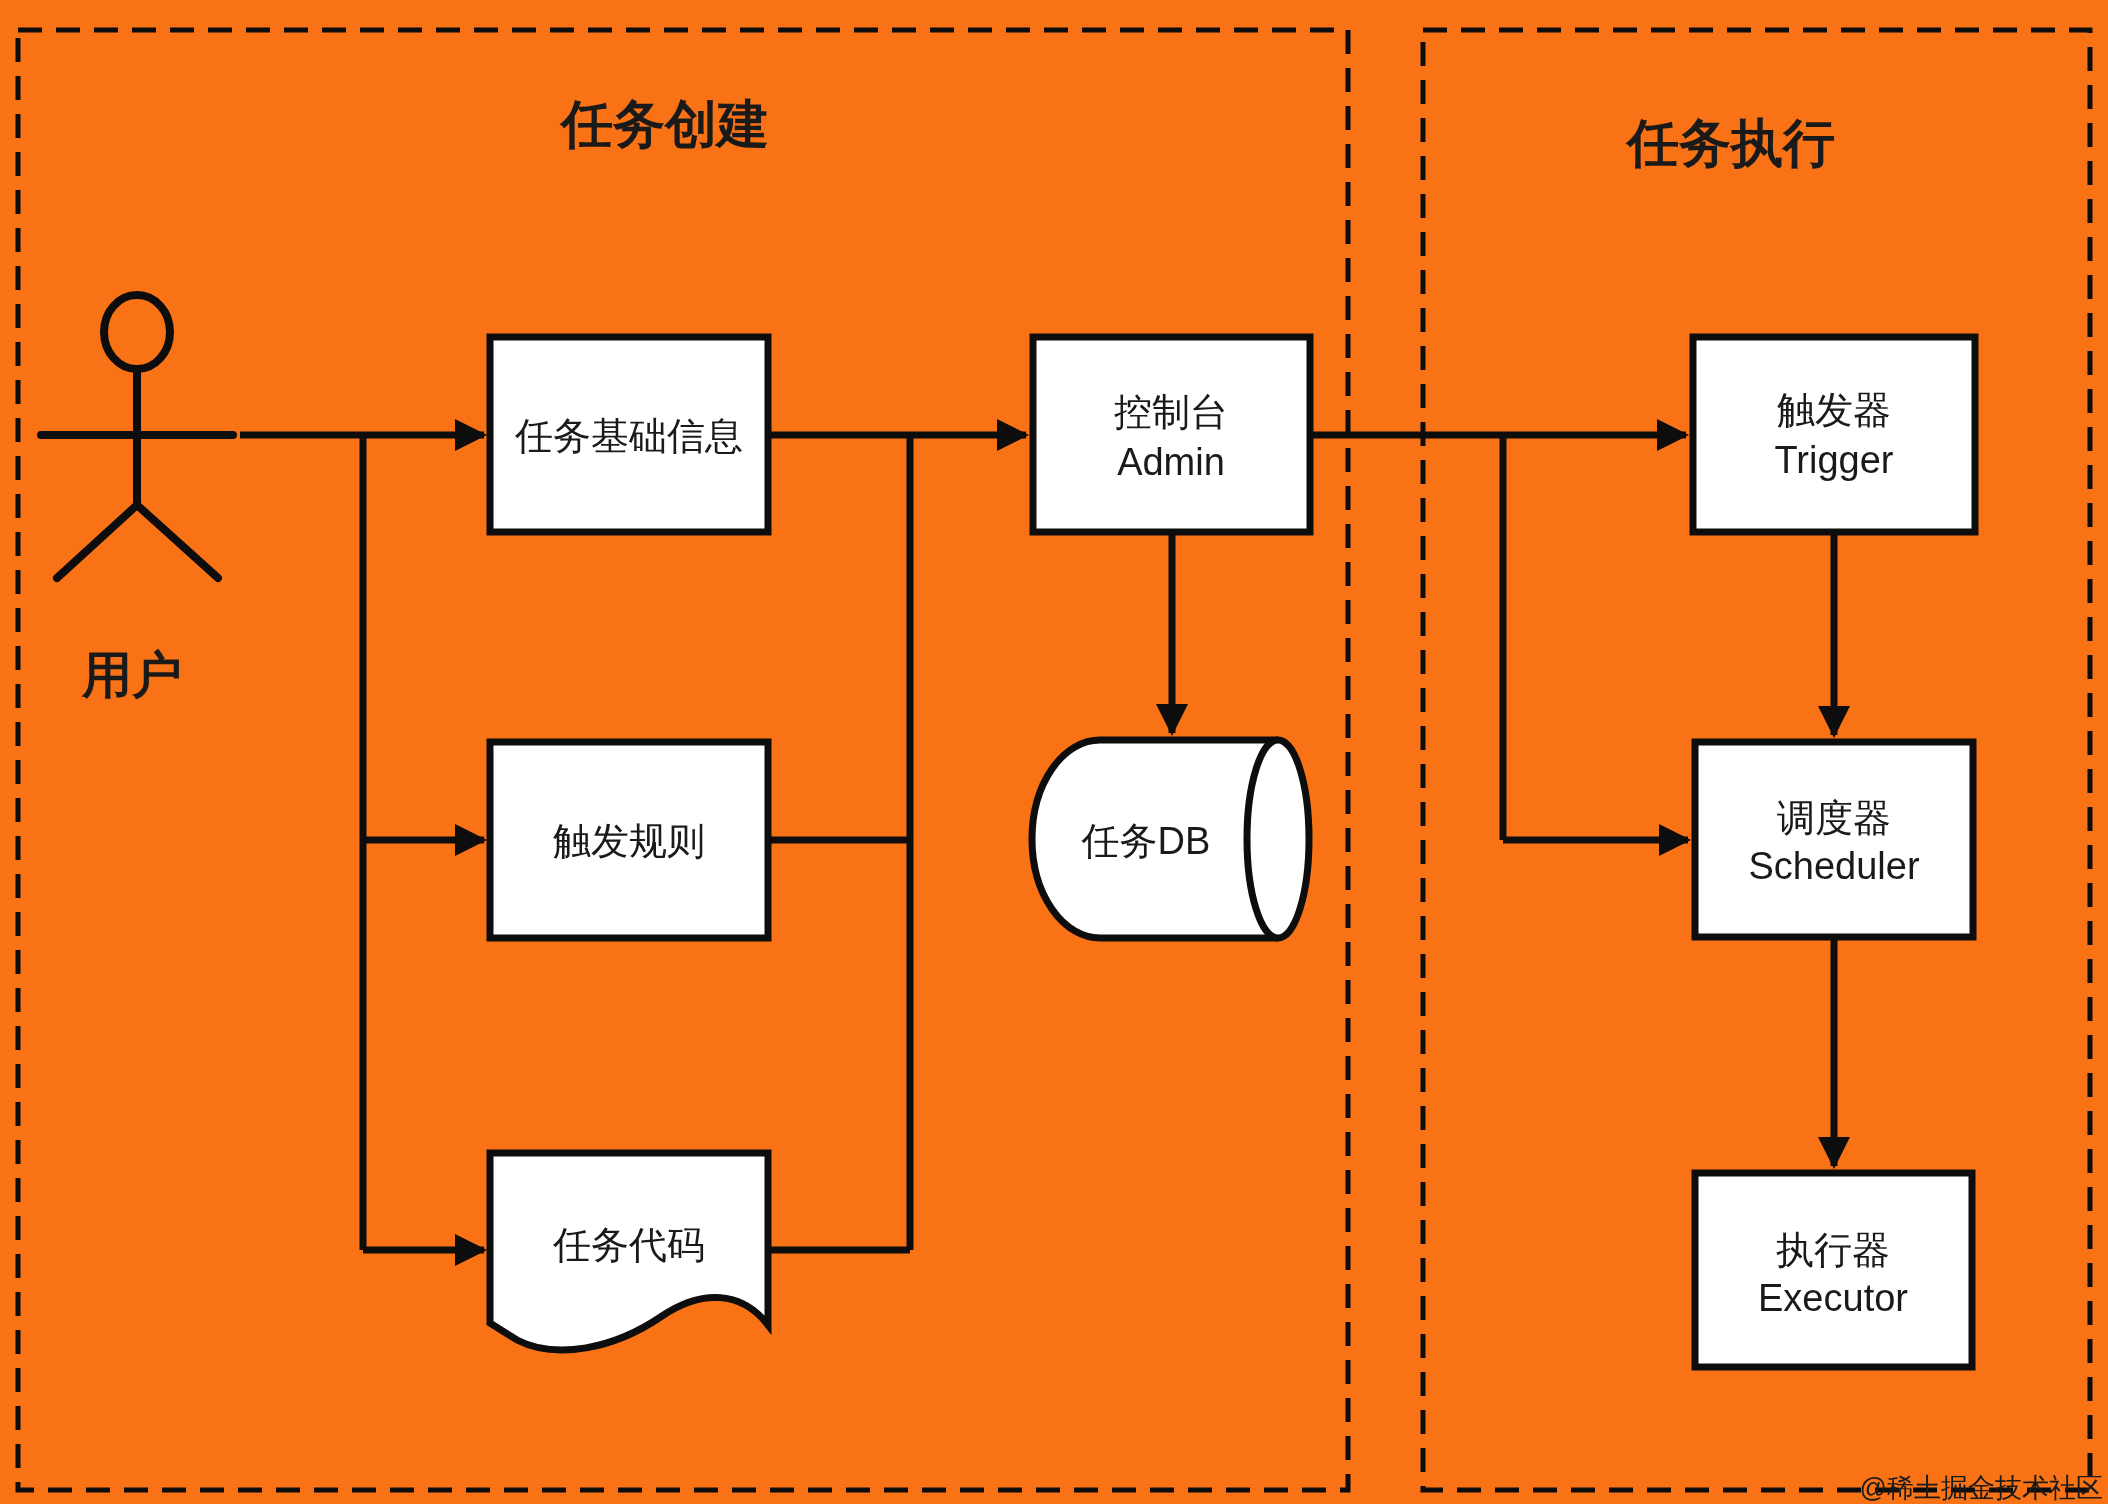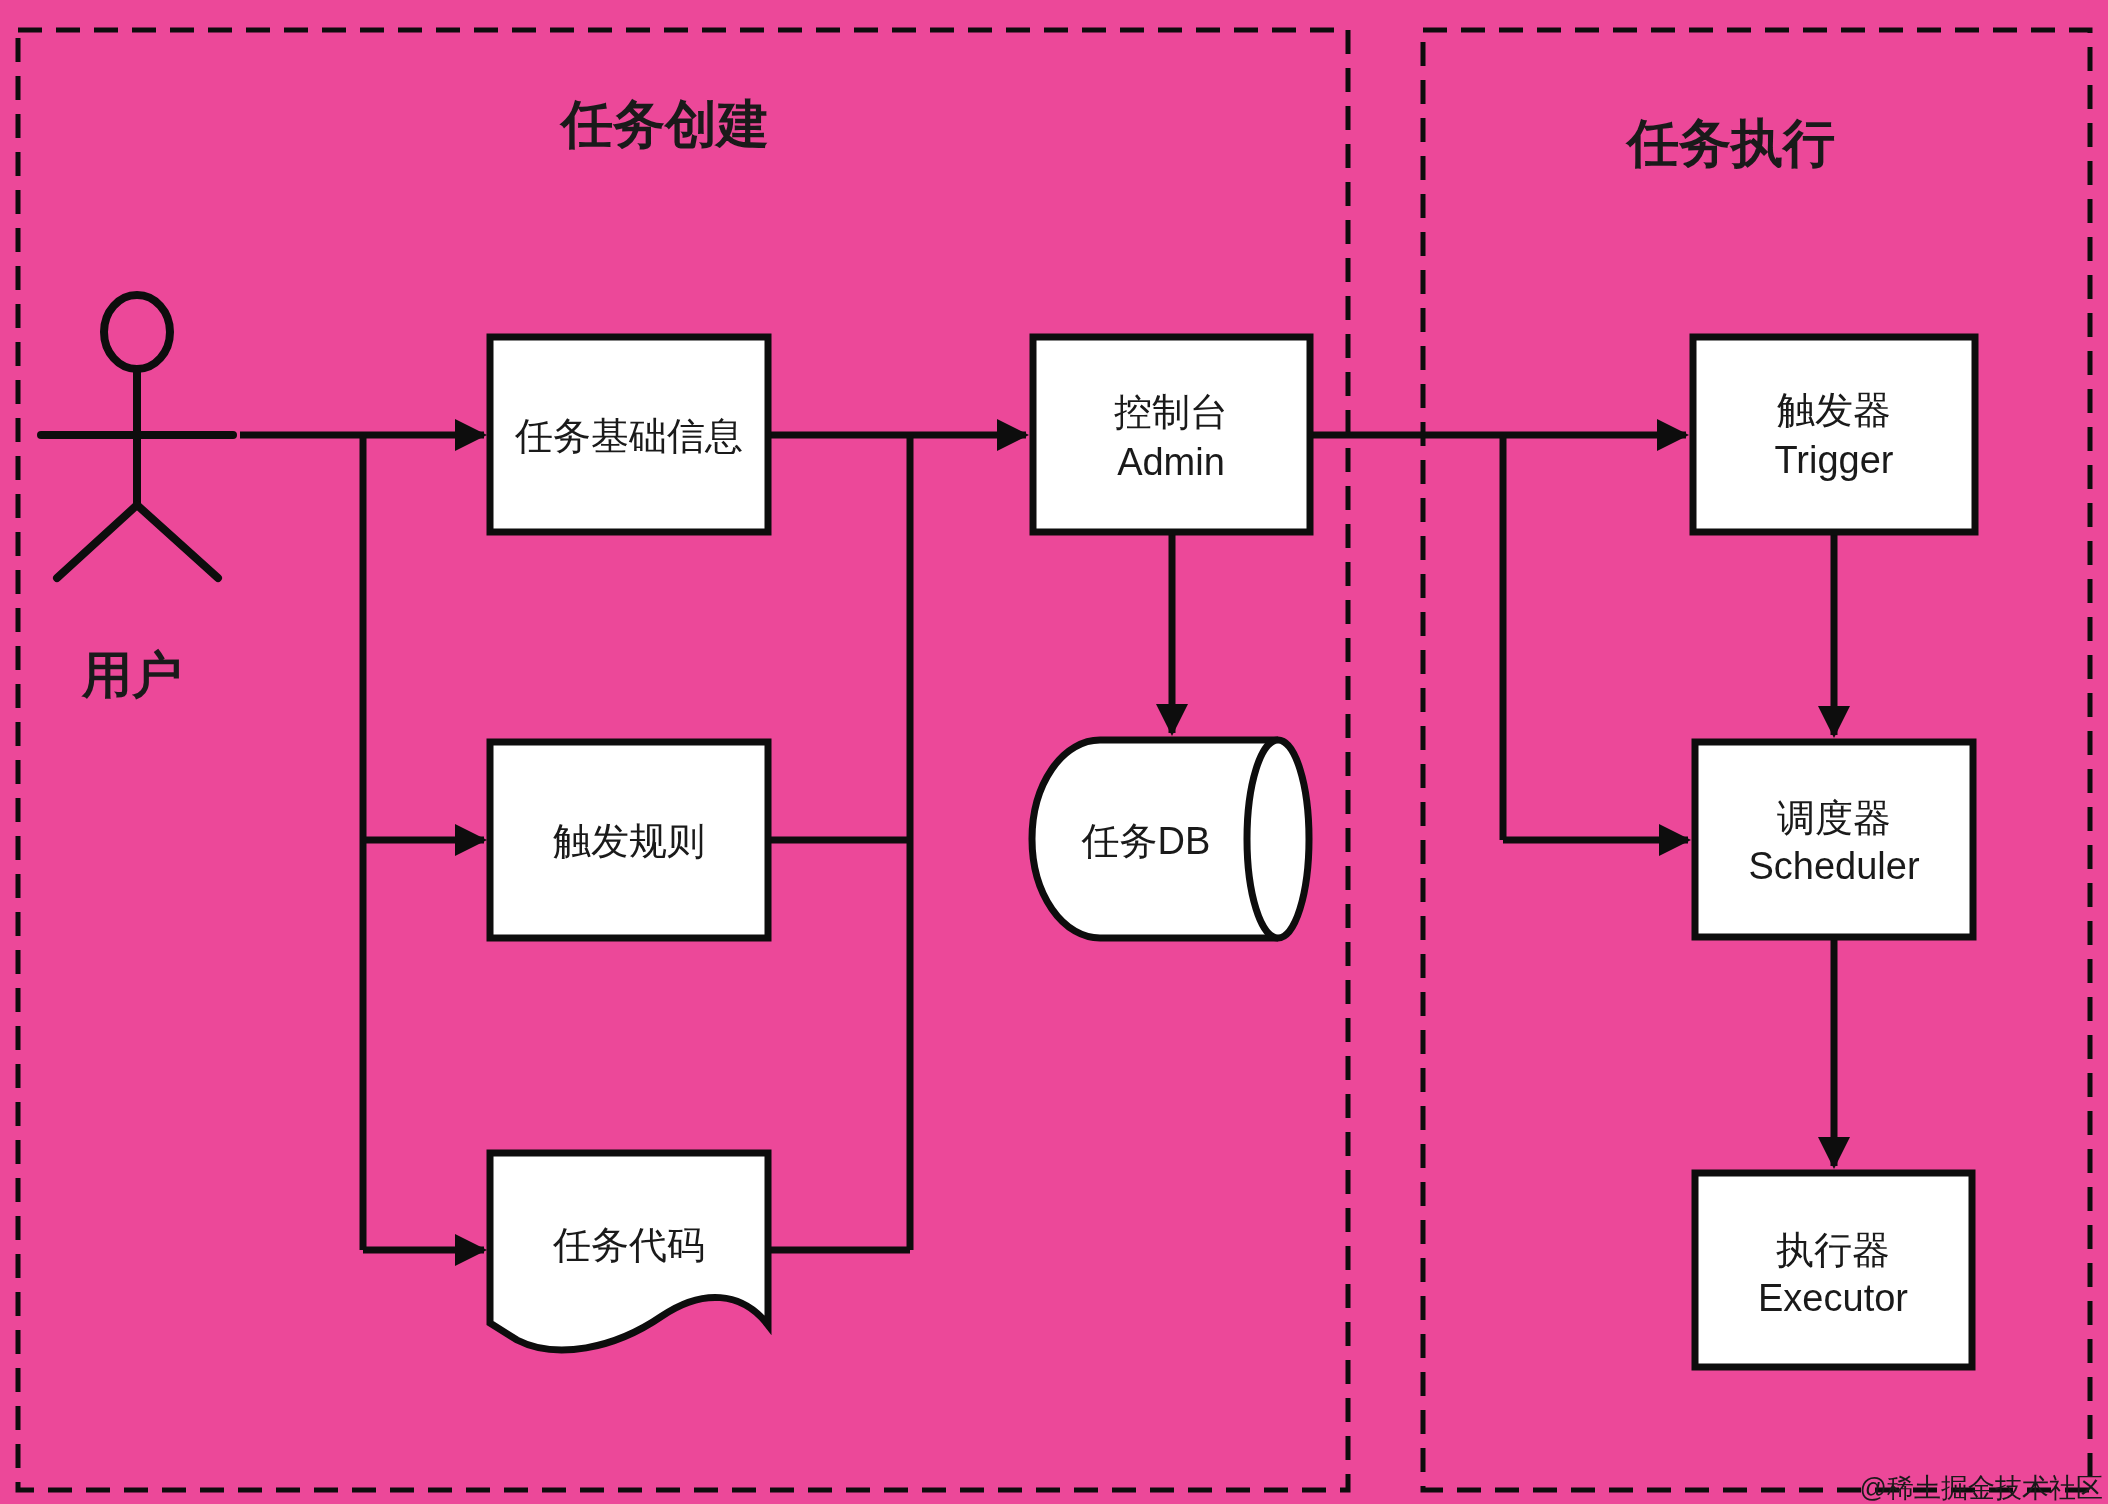--- a/index.html
+++ b/index.html
@@ -4,21 +4,21 @@
 <style>
   html, body {
     margin: 0;
     padding: 0;
     background: #ffffff;
   }
   .canvas {
     position: relative;
     width: 2108px;
     height: 1504px;
-    background: #ec4899;
+    background: #f97316;
     font-family: "Liberation Sans", sans-serif;
   }
   svg { display: block; }
   .panel {
     fill: none;
     stroke: #0d0d0d;
     stroke-width: 5;
     stroke-dasharray: 24 14;
   }
   .shape {

